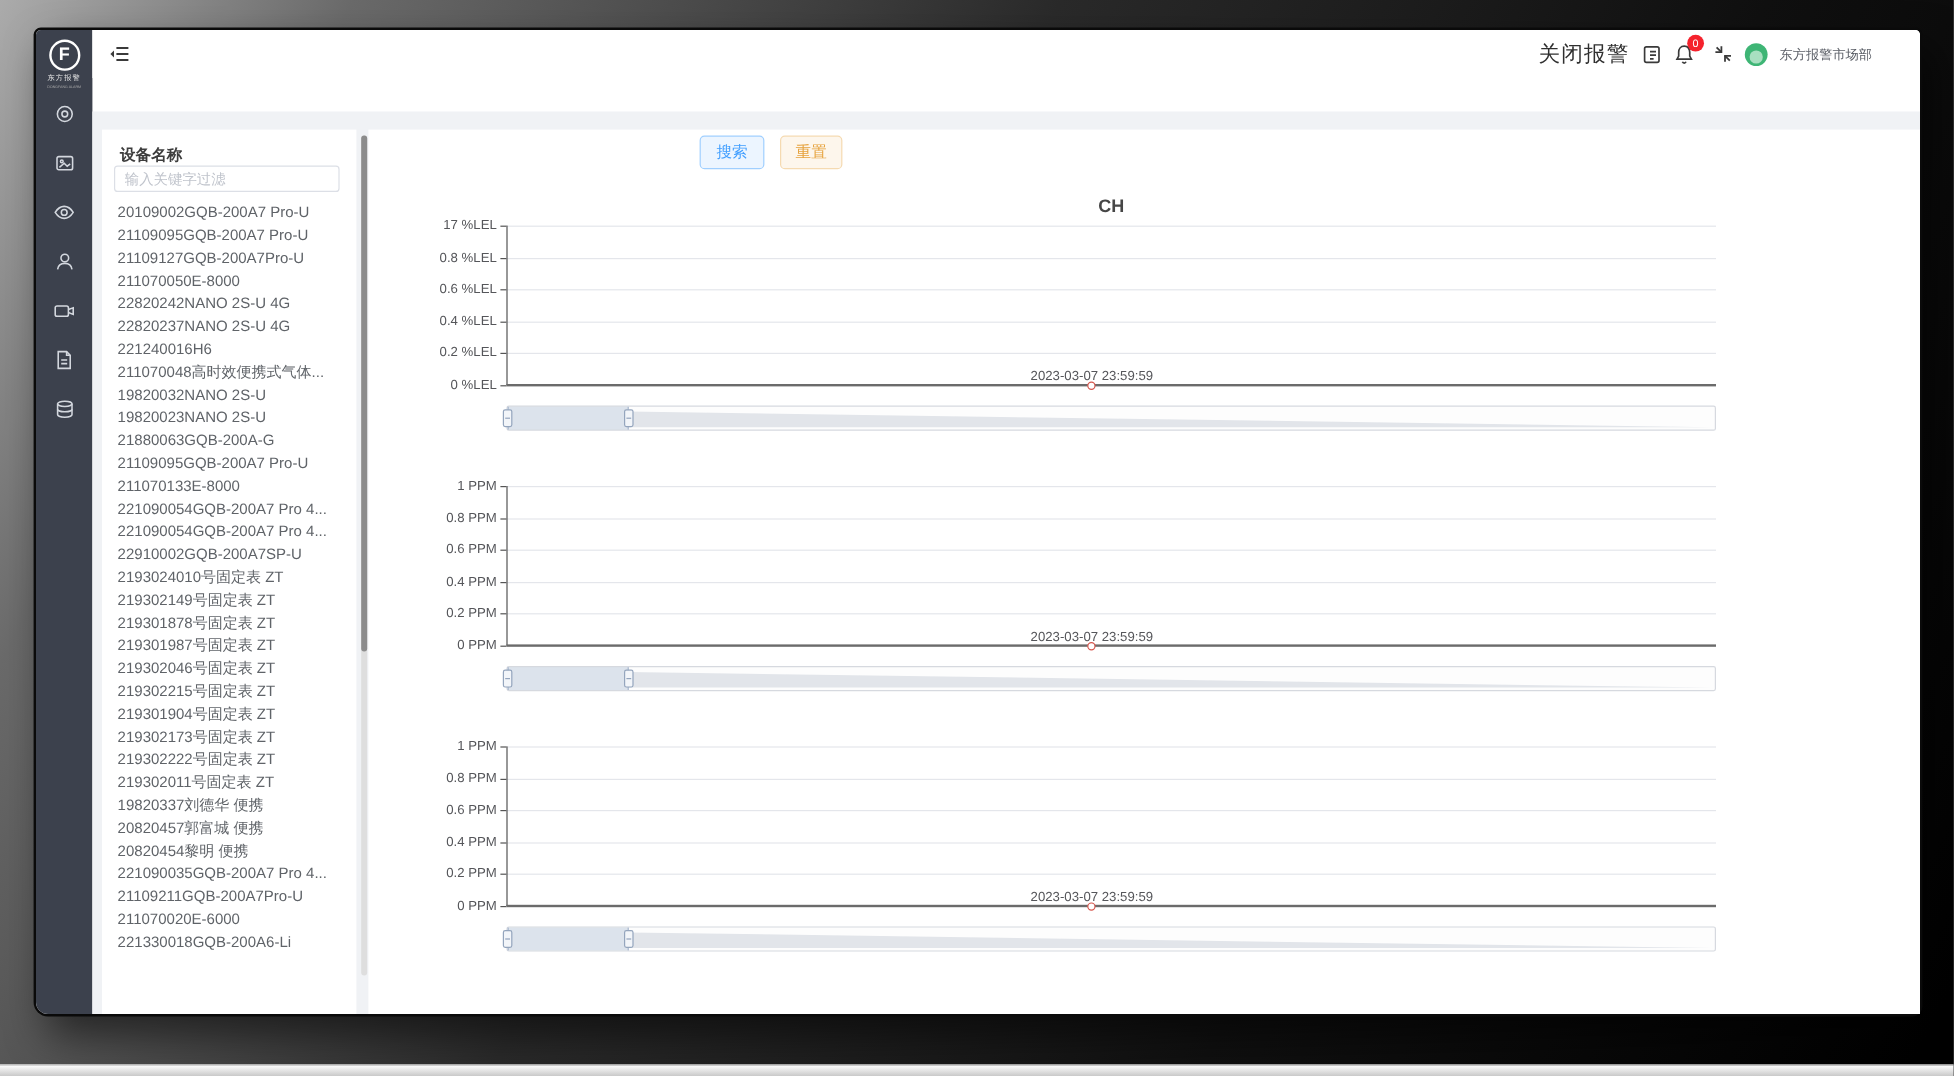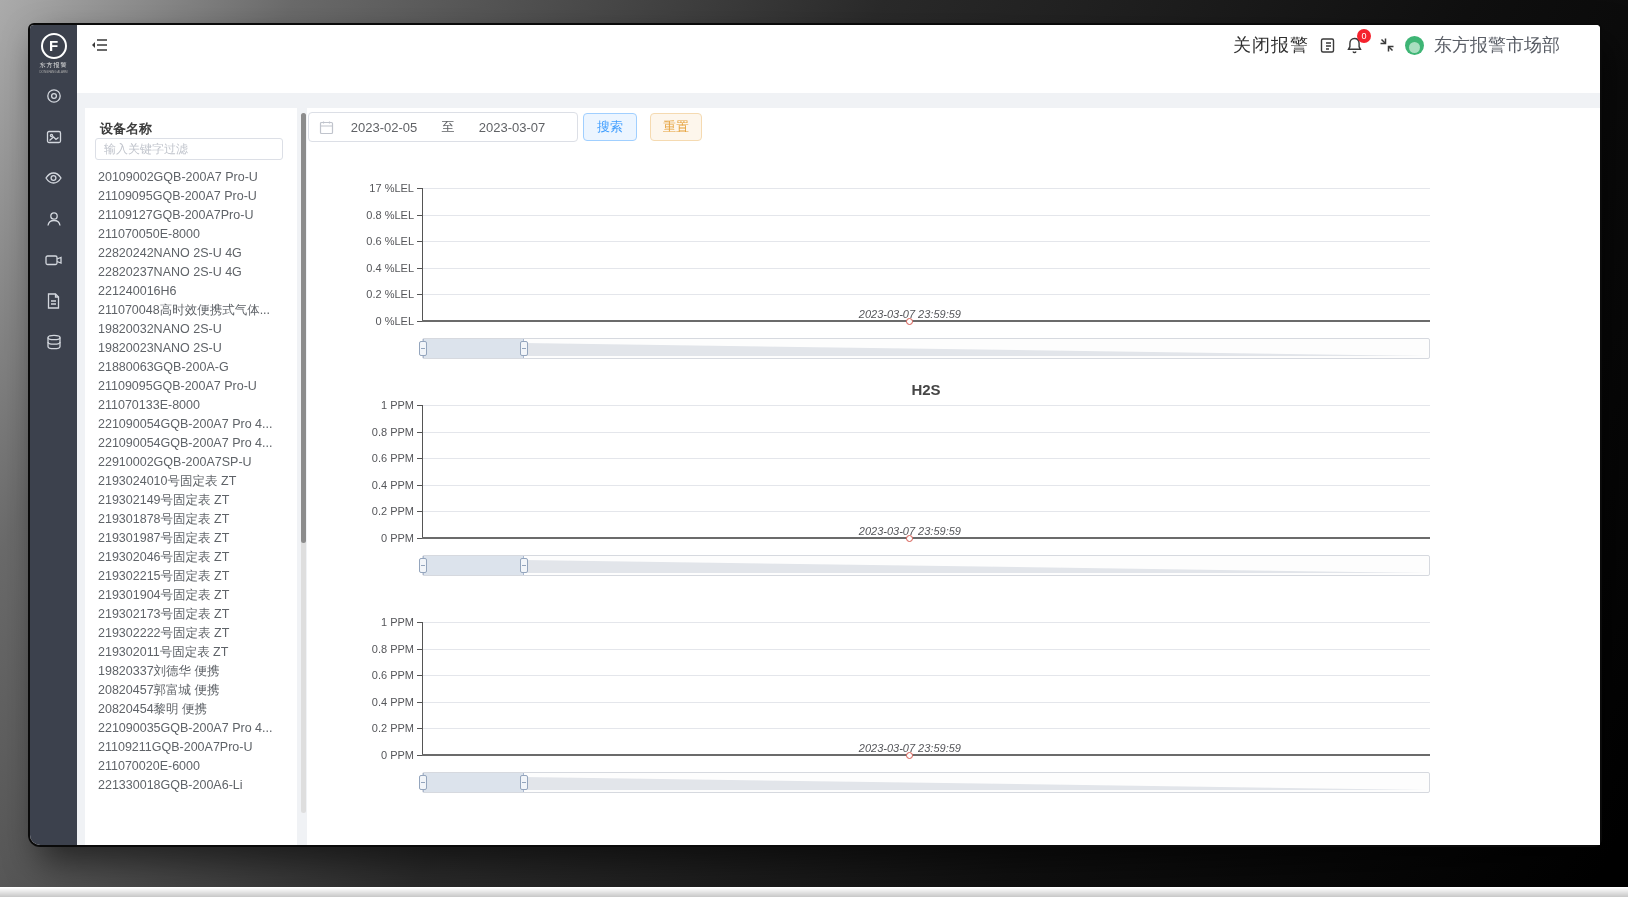--- a/index.html
+++ b/index.html
@@ -32,21 +32,21 @@
   .collapse-btn { margin-left:14px; cursor:pointer; display:flex; align-items:center; }
   .header-right { margin-left:auto; display:flex; align-items:center; gap:10px; padding-right:40px; }
   .close-alarm { font-size:18px; color:#2f2f2f; letter-spacing:1px; cursor:pointer;font-family:Liberation Serif, serif; }
   .hicon { position:relative; display:flex; align-items:center; cursor:pointer; }
   .hicon svg { stroke:#3a3a3a; fill:none; stroke-width:1.4; }
   .badge { position:absolute; top:-7px; right:-8px; min-width:14px; height:14px; border-radius:8px;
     background:#f5222d; color:#fff; font-size:9px; line-height:14px; text-align:center; padding:0 3px; }
   .avatar { width:19px; height:19px; border-radius:50%; background:#3eb575; position:relative; overflow:hidden; }
   .avatar:after { content:""; position:absolute; left:4px; top:6px; width:11px; height:11px;
     border-radius:50%; background:#a8dfc0; }
-  .user-name { font-size:18px; color:#5a5e66;font-family:Liberation Serif, serif; }
+  .user-name { font-size:11px; color:#5a5e66;font-family:Liberation Serif, serif; }
 
   
   .tabbar { position:absolute; left:47px; right:0; top:40px; height:27px; background:#fff;
     border-top:1px solid #f0f0f0; border-bottom:1px solid #e6e6e6; display:flex; }
   .tab { width:76px; height:100%; display:flex; align-items:center; justify-content:center;
     font-size:12px; color:#9a9a9a; border-right:1px solid #ececec; cursor:pointer; gap:5px; }
   .tab .dot { width:6px; height:6px; border-radius:50%; background:#52c41a; display:none; }
   .tab.active .dot { display:inline-block; }
 
   
@@ -87,21 +87,21 @@
   .chart-title { position:absolute; top:0; left:0; right:0; text-align:center;
     font-size:15px; font-weight:bold; color:#464646; }
   .plot { position:absolute; top:24px; left:0; width:1008px; height:133px; }
   .gridline { position:absolute; left:0; right:0; height:1px; background:#e4e6eb; }
   .xaxis-line { position:absolute; left:0; right:0; bottom:-1px; height:2px; background:#6b6b6b; }
   .yaxis-line { position:absolute; left:0; top:0; bottom:0; width:1px; background:#555; }
   .ytick { position:absolute; left:-5px; width:5px; height:1px; background:#555; }
   .ylabel { position:absolute; left:-80px; width:72px; text-align:right; font-size:11px; color:#55565a; }
   .data-point { position:absolute; width:7px; height:7px; border:1.5px solid #d6574e; background:#fff;
     border-radius:50%; bottom:-4px; }
-  .xlabel { position:absolute; top:144px; width:180px; text-align:center; font-size:11px; color:#55565a;font-style:italic; }
+  .xlabel { position:absolute; top:144px; width:180px; text-align:center; font-size:11px; color:#55565a; }
 
   .zoom-slider { position:absolute; top:174px; left:0; width:1008px; height:21px;
     border:1px solid #d6d9df; background:#fdfdfd; border-radius:2px; cursor:pointer; }
   .zoom-shadow { position:absolute; left:0; top:0; }
   .zoom-sel { position:absolute; left:0; top:0; bottom:0; width:10%;
     background:rgba(135,160,195,.28); border-left:1px solid #aab8cf; border-right:1px solid #aab8cf; }
   .zoom-handle { position:absolute; top:2px; width:8px; height:15px; background:#f2f5f9;
     border:1px solid #94a5bd; border-radius:2px; cursor:ew-resize; }
   .zoom-handle:after { content:""; position:absolute; left:1px; right:1px; top:6px; height:1px; background:#94a5bd; }
 </style>
@@ -240,33 +240,25 @@
           <div class="device-item">211070020E-6000</div>
           <div class="device-item">221330018GQB-200A6-Li</div>
         </div>
     </div>
 
     <div class="panel-scrollbar">
       <div class="thumb"></div>
     </div>
 
     <div class="main-card">
-      <div class="date-range">
-        <svg width="15" height="15" viewBox="0 0 15 15">
-          <rect x="1.5" y="2.5" width="12" height="11" rx="1"></rect>
-          <path d="M1.5 6 H13.5 M4.5 1.5 V3.5 M10.5 1.5 V3.5"></path>
-        </svg>
-        <span class="date-val">2023-02-05</span>
-        <span class="date-sep">至</span>
-        <span class="date-val">2023-03-07</span>
-      </div>
       <div class="btn btn-search">搜索</div>
       <div class="btn btn-reset">重置</div>
       <div id="charts">
           <div class="chart-block" style="top: 56px;">
+            <div class="chart-title">CH</div>
             <div class="plot">
               <div class="gridline" style="top:0%"></div>
               <div class="ytick" style="top:0%"></div>
               <div class="ylabel" style="top:calc(0% - 6px)">17 %LEL</div>
               <div class="gridline" style="top:20%"></div>
               <div class="ytick" style="top:20%"></div>
               <div class="ylabel" style="top:calc(20% - 6px)">0.8 %LEL</div>
               <div class="gridline" style="top:40%"></div>
               <div class="ytick" style="top:40%"></div>
               <div class="ylabel" style="top:calc(40% - 6px)">0.6 %LEL</div>
@@ -286,21 +278,20 @@
             <div class="zoom-slider">
               <svg class="zoom-shadow" width="1006" height="19" viewBox="0 0 1006 19">
                 <polygon points="100.60000000000001,4 1004,17 100.60000000000001,17" fill="#e2e5ea"></polygon>
               </svg>
               <div class="zoom-sel" style="left:0%;width:10%"></div>
               <div class="zoom-handle" style="left:calc(0% - 4px)"></div>
               <div class="zoom-handle" style="left:calc(10% - 4px)"></div>
             </div>
           </div>
           <div class="chart-block" style="top: 273px;">
-            <div class="chart-title">H2S</div>
             <div class="plot">
               <div class="gridline" style="top:0%"></div>
               <div class="ytick" style="top:0%"></div>
               <div class="ylabel" style="top:calc(0% - 6px)">1 PPM</div>
               <div class="gridline" style="top:20%"></div>
               <div class="ytick" style="top:20%"></div>
               <div class="ylabel" style="top:calc(20% - 6px)">0.8 PPM</div>
               <div class="gridline" style="top:40%"></div>
               <div class="ytick" style="top:40%"></div>
               <div class="ylabel" style="top:calc(40% - 6px)">0.6 PPM</div>

